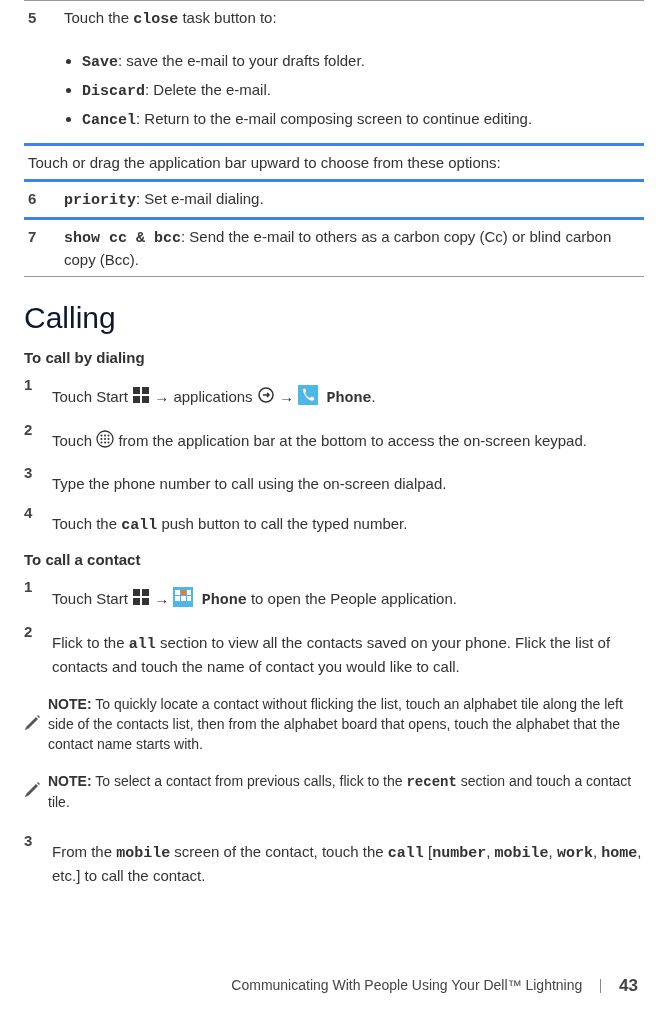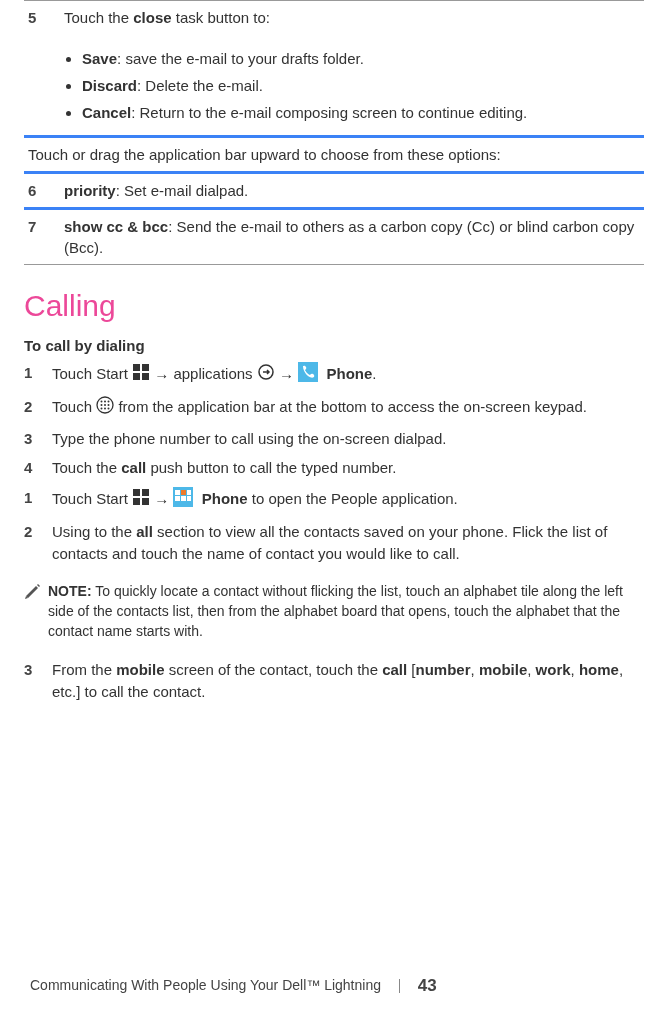--- a/index.html
+++ b/index.html
@@ -37,72 +37,75 @@
     color: #444;
   }
   .sub-bullets {
     margin: 20px 0 0 0;
     padding-left: 18px;
   }
   .sub-bullets li {
     list-style: disc;
     margin: 6px 0;
   }
-  b { font-weight: bold; }
+  b { font-weight: bold; font-family: Liberation Mono, monospace; }
   h1 {
     font-size: 30px;
     font-weight: normal;
     margin: 24px 0 14px 0;
-    color: #ec4899;
+    color: #0f172a;
   }
   .subhead {
     font-weight: bold;
     font-size: 15px;
     margin: 14px 0 8px 0;
   }
   .step-row {
     display: flex;
     margin: 8px 0;
     font-size: 15px;
     line-height: 1.45;
   }
   .step-num {
     font-weight: bold;
     color: #444;
     width: 28px;
     flex-shrink: 0;
   }
   .step-body {
     flex: 1;
+    margin-top: 11px;
   }
   .note-row {
     display: flex;
     margin: 18px 0;
     font-size: 14px;
     line-height: 1.4;
+    align-items: center;
   }
   .note-icon {
     width: 24px;
     flex-shrink: 0;
   }
   .note-body {
     flex: 1;
   }
   .note-body .note-label {
     font-weight: bold;
   }
   .inline-icon {
     display: inline-block;
     vertical-align: middle;
   }
   .footer {
     position: absolute;
     bottom: 30px;
     right: 30px;
     left: 30px;
+    text-align: right;
     font-size: 14px;
     color: #444;
   }
   .footer .divider {
     display: inline-block;
     width: 1px;
     height: 14px;
     background: #888;
     vertical-align: middle;
     margin: 0 14px;
@@ -129,21 +132,21 @@
           <li><b>Discard</b><span>: Delete the e-mail.</span></li>
           <li><b>Cancel</b><span>: Return to the e-mail composing screen to continue editing.</span></li>
         </ul>
       </td>
     </tr>
     <tr>
       <td colspan="2">Touch or drag the application bar upward to choose from these options:</td>
     </tr>
     <tr>
       <td class="num">6</td>
-      <td><b>priority</b><span>: Set e-mail dialpad.</span></td>
+      <td><b>priority</b><span>: Set e-mail dialing.</span></td>
     </tr>
     <tr>
       <td class="num">7</td>
       <td><b>show cc &amp; bcc</b><span>: Send the e-mail to others as a carbon copy (Cc) or blind carbon copy (Bcc).</span></td>
     </tr>
   </tbody>
     </table>
 
   <h1>Calling</h1>
 
@@ -208,20 +211,21 @@
     <div class="step-body">Type the phone number to call using the on-screen dialpad.</div>
   </div>
 
   <div class="step-row">
     <div class="step-num">4</div>
     <div class="step-body">
       <span>Touch the </span><b>call</b><span> push button to call the typed number.</span>
     </div>
   </div>
 
+  <div class="subhead">To call a contact</div>
 
   <div class="step-row">
     <div class="step-num">1</div>
     <div class="step-body">
       <span>Touch Start </span>
       <span class="inline-icon">
         <svg width="18" height="18" viewBox="0 0 18 18">
             <rect x="1" y="1" width="7" height="7" fill="#333"></rect>
             <rect x="10" y="1" width="7" height="7" fill="#333"></rect>
             <rect x="1" y="10" width="7" height="7" fill="#333"></rect>
@@ -241,36 +245,47 @@
             <rect x="14" y="9" width="4" height="5" fill="#fff"></rect>
           </svg>
       </span>
       &nbsp;<b>Phone</b><span> to open the People application.</span>
     </div>
   </div>
 
   <div class="step-row">
     <div class="step-num">2</div>
     <div class="step-body">
-      <span>Using to the </span><b>all</b><span> section to view all the contacts saved on your phone. Flick the list of contacts and touch the name of contact you would like to call.</span>
+      <span>Flick to the </span><b>all</b><span> section to view all the contacts saved on your phone. Flick the list of contacts and touch the name of contact you would like to call.</span>
     </div>
   </div>
 
   <div class="note-row">
     <div class="note-icon">
       <svg width="18" height="18" viewBox="0 0 18 18">
           <path d="M2 14 L4 16 L14 6 L12 4 Z M13 3 L15 5 L16 4 L14 2 Z" fill="#555"></path>
           <path d="M2 14 L1 17 L4 16 Z" fill="#555"></path>
         </svg>
     </div>
     <div class="note-body">
       <span class="note-label">NOTE:</span><span> To quickly locate a contact without flicking the list, touch an alphabet tile along the left side of the contacts list, then from the alphabet board that opens, touch the alphabet that the contact name starts with.</span>
     </div>
   </div>
 
+  <div class="note-row">
+    <div class="note-icon">
+      <svg width="18" height="18" viewBox="0 0 18 18">
+          <path d="M2 14 L4 16 L14 6 L12 4 Z M13 3 L15 5 L16 4 L14 2 Z" fill="#555"></path>
+          <path d="M2 14 L1 17 L4 16 Z" fill="#555"></path>
+        </svg>
+    </div>
+    <div class="note-body">
+      <span class="note-label">NOTE:</span><span> To select a contact from previous calls, flick to the </span><b>recent</b><span> section and touch a contact tile.</span>
+    </div>
+  </div>
 
   <div class="step-row">
     <div class="step-num">3</div>
     <div class="step-body">
       <span>From the </span><b>mobile</b><span> screen of the contact, touch the </span><b>call</b><span> [</span><b>number</b><span>, </span><b>mobile</b><span>, </span><b>work</b><span>, </span><b>home</b><span>, etc.] to call the contact.</span>
     </div>
   </div>
 
 </div>
 

